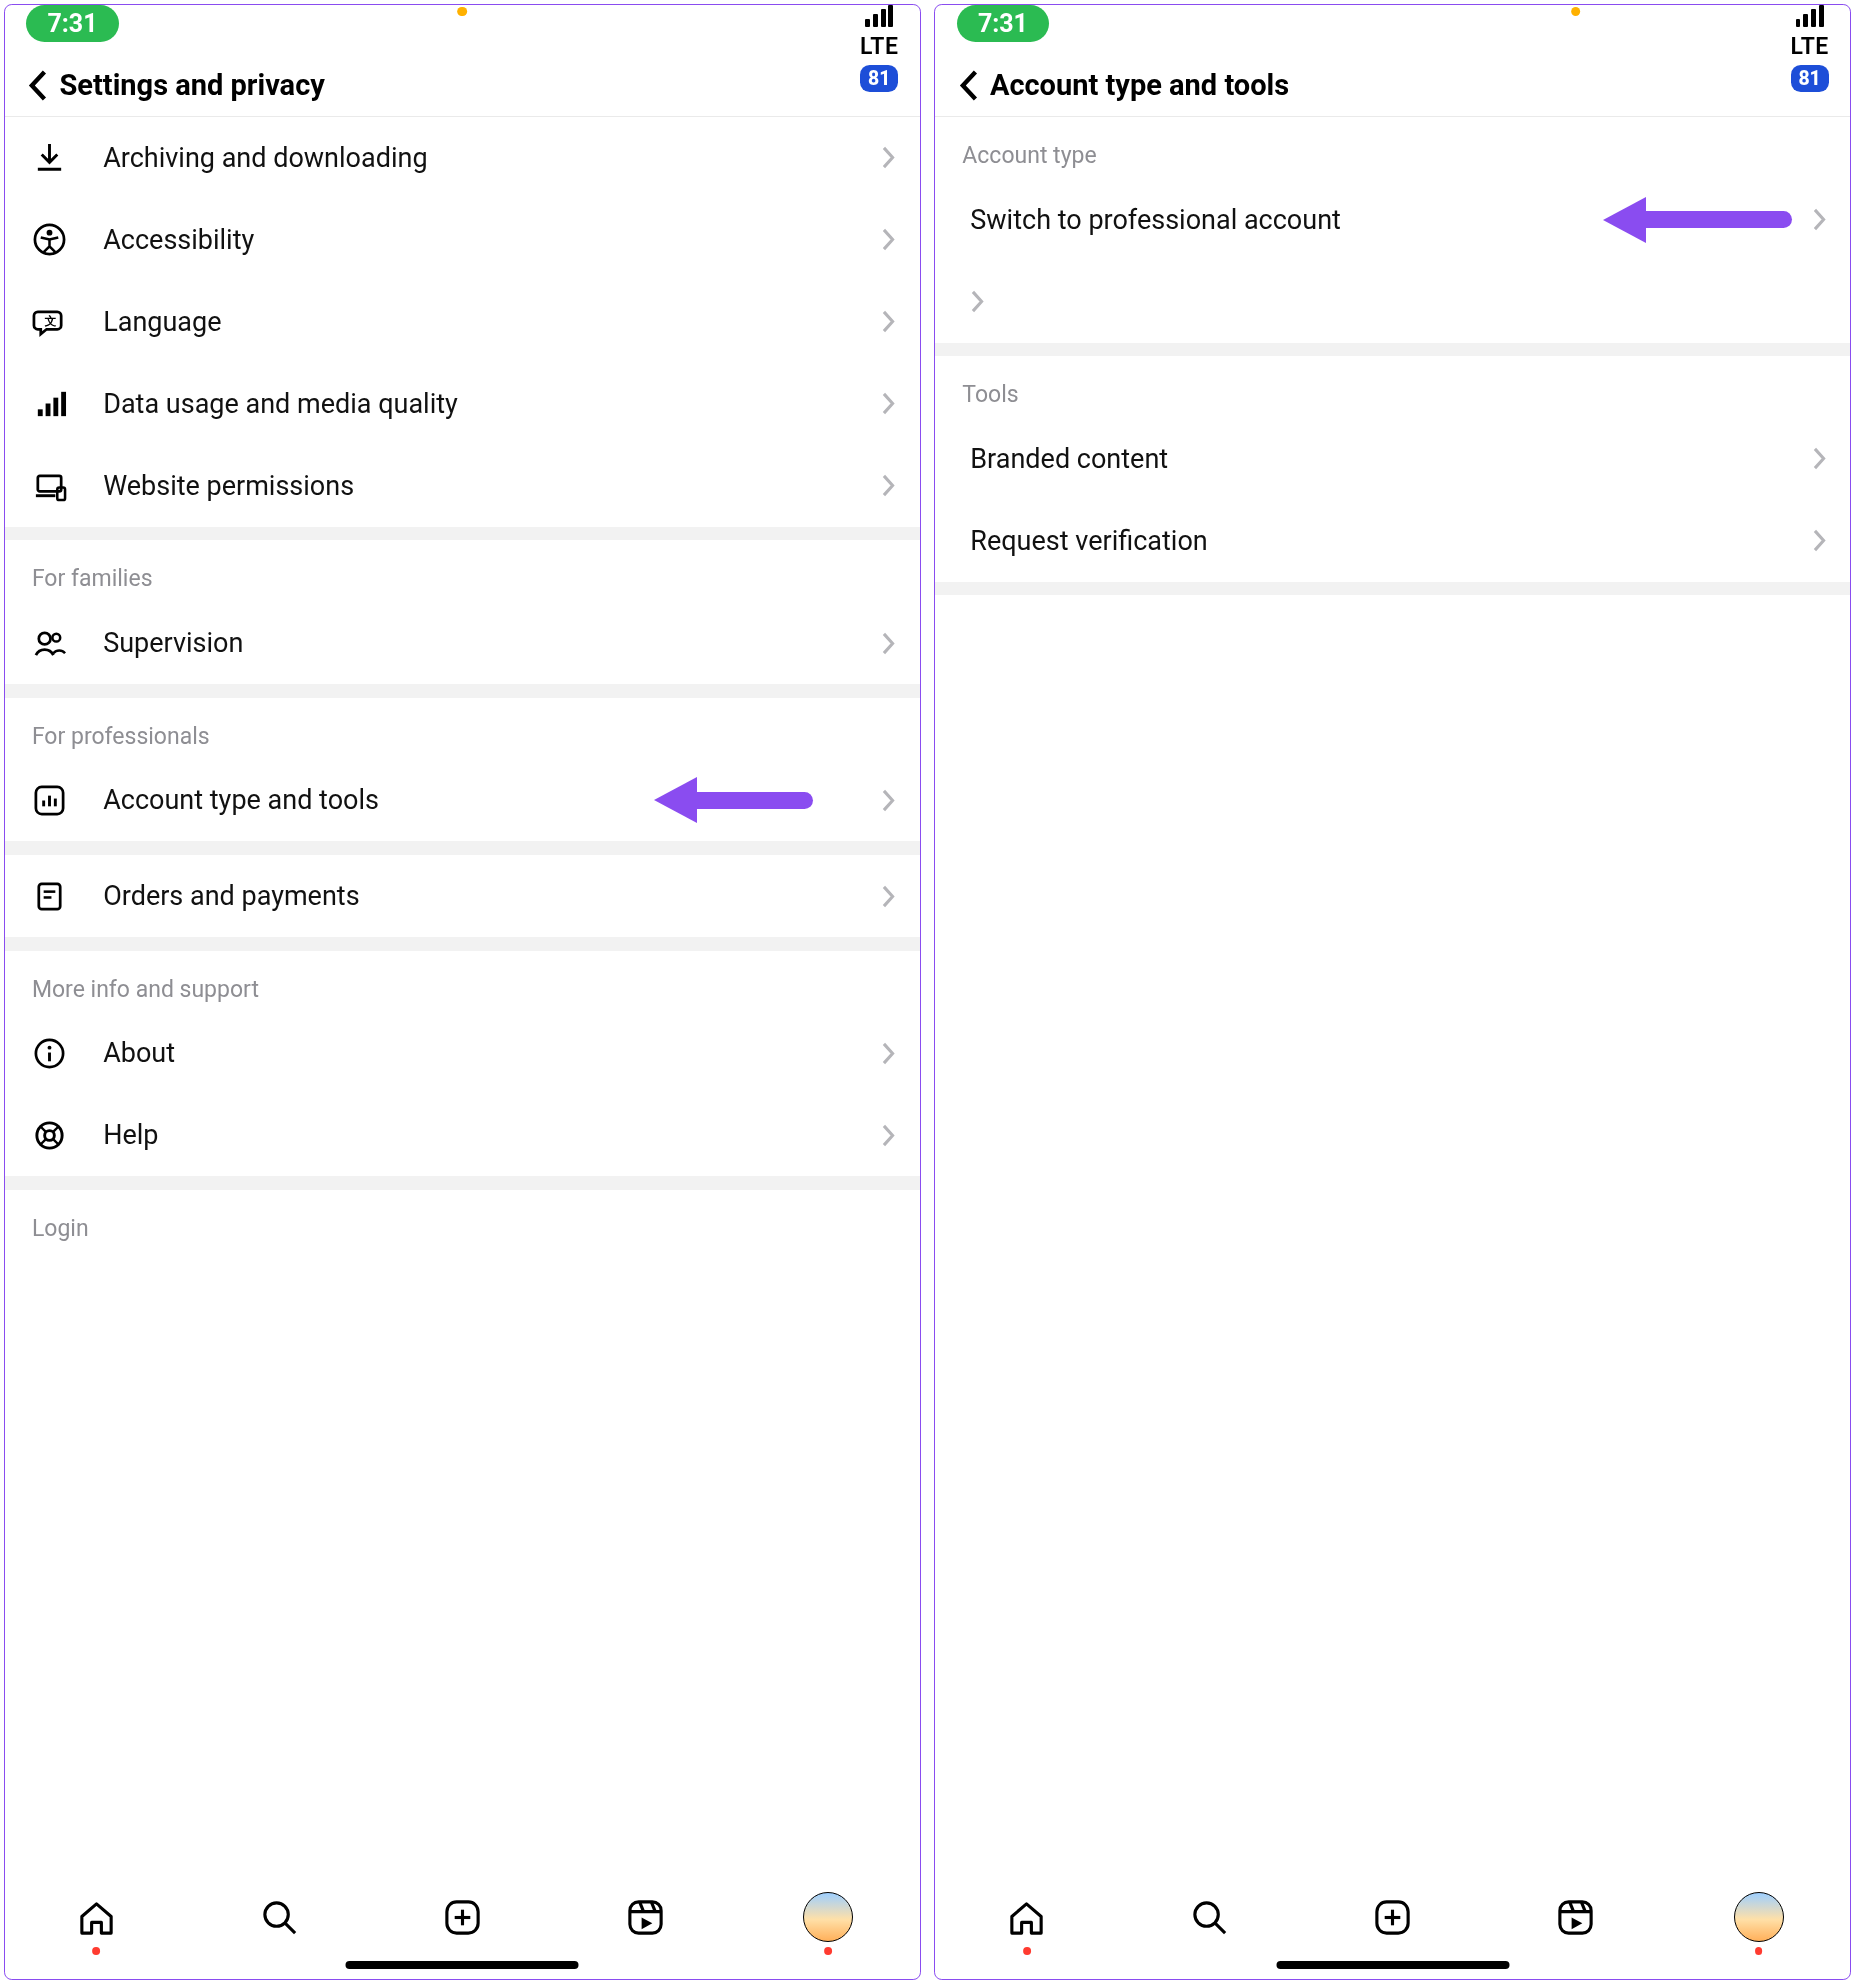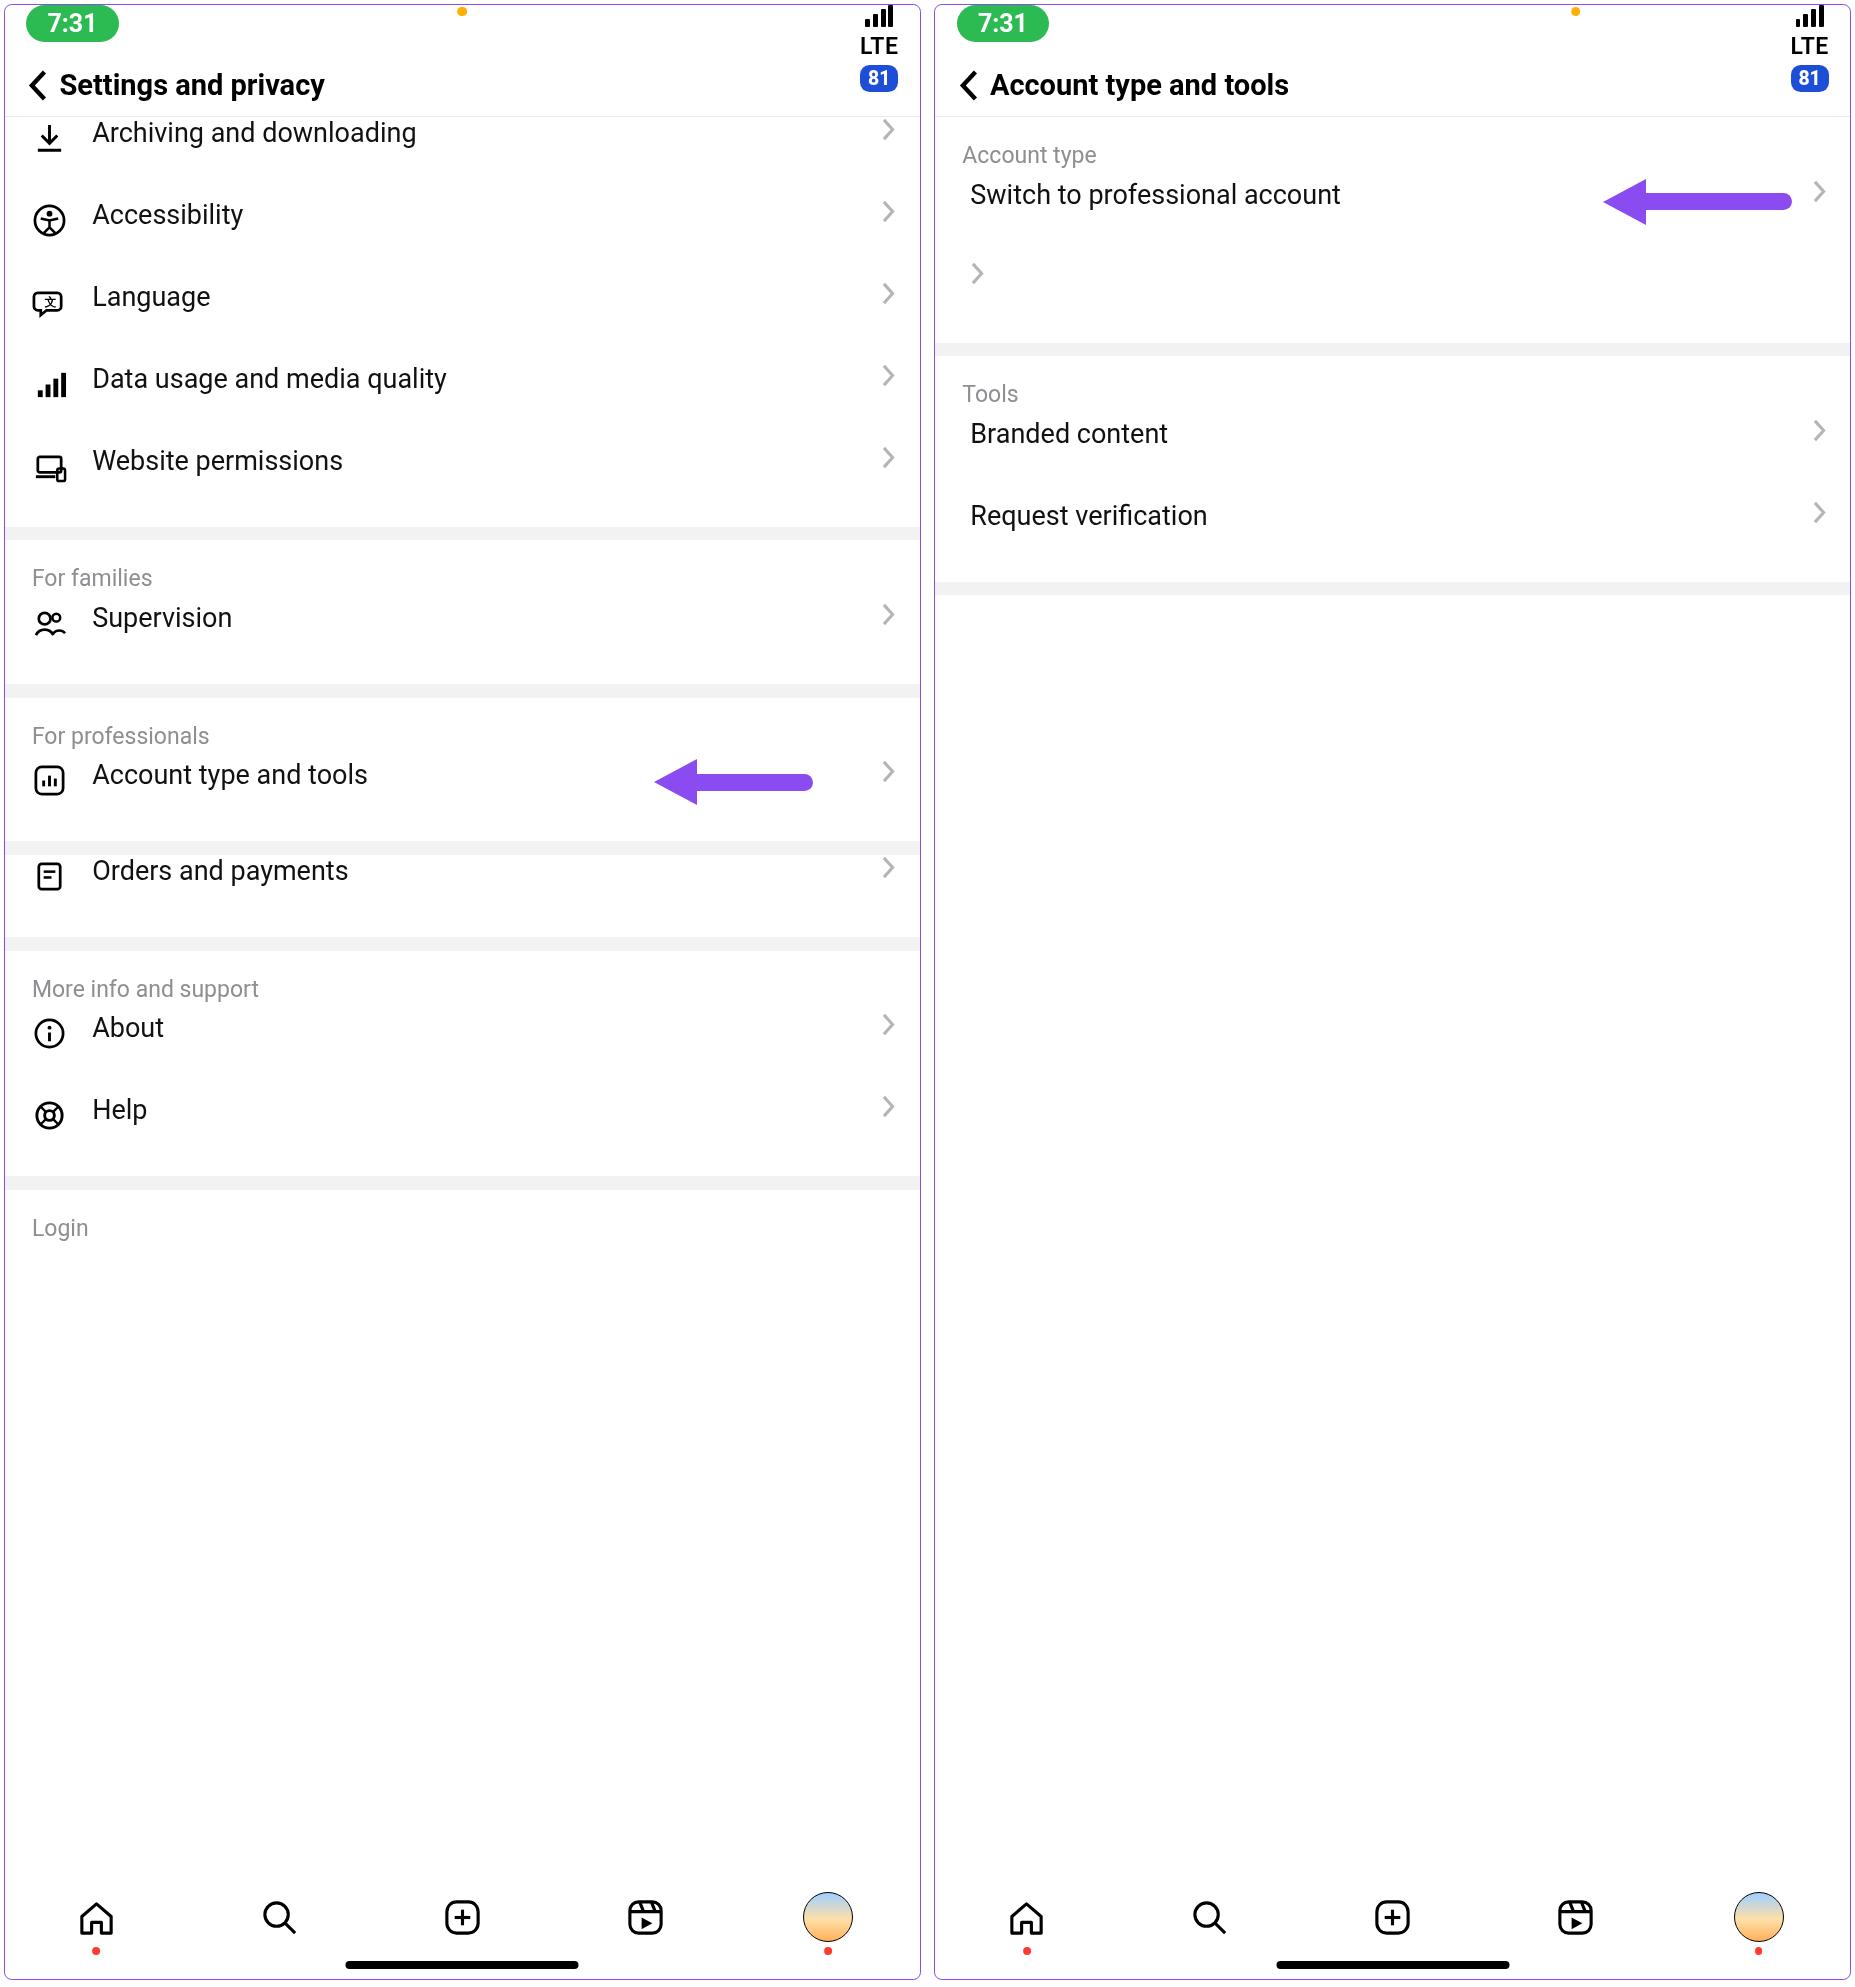--- a/index.html
+++ b/index.html
@@ -24,21 +24,21 @@
 
 
 .navhdr { height:62px; border-bottom:1px solid #eaeaea; display:flex; align-items:center; padding:0 11.6px; position:relative; }
 .back { width:43px; height:43px; display:flex; align-items:center; justify-content:center; }
 .title { flex:1; font-weight:700; font-size:29px; color:#000; padding-right:43px; }
 
 
 .content { flex:1; overflow:hidden; background:#fff; }
 .gap { height:13.6px; background:#f2f2f2; }
 .sec-hdr { font-size:23px; color:#8e8e93; padding:25px 27px 9.7px; }
-.row { display:flex; align-items:flex-start; padding:0 23px; height:82px; position:relative; }
+.row { display:flex; align-items:center; padding:0 23px; height:82px; position:relative;gap:11px; }
 .row.noicon { padding-left:35px; }
 .row .rowlabel { font-size:27px; color:#111; flex:1; }
 .row .ricon { width:43px; height:43px; display:flex; align-items:center; justify-content:center; margin-right:21.3px; }
 
 
 .arrowwrap { position:absolute; display:flex; align-items:center; pointer-events:none; }
 .arrowhead { width:0; height:0; border-top:23px solid transparent; border-bottom:23px solid transparent; border-right:43px solid #8a4cf0; }
 .arrowtail { height:17.5px; background:#8a4cf0; border-radius:0 11.6px 11.6px 0; }
 
 

